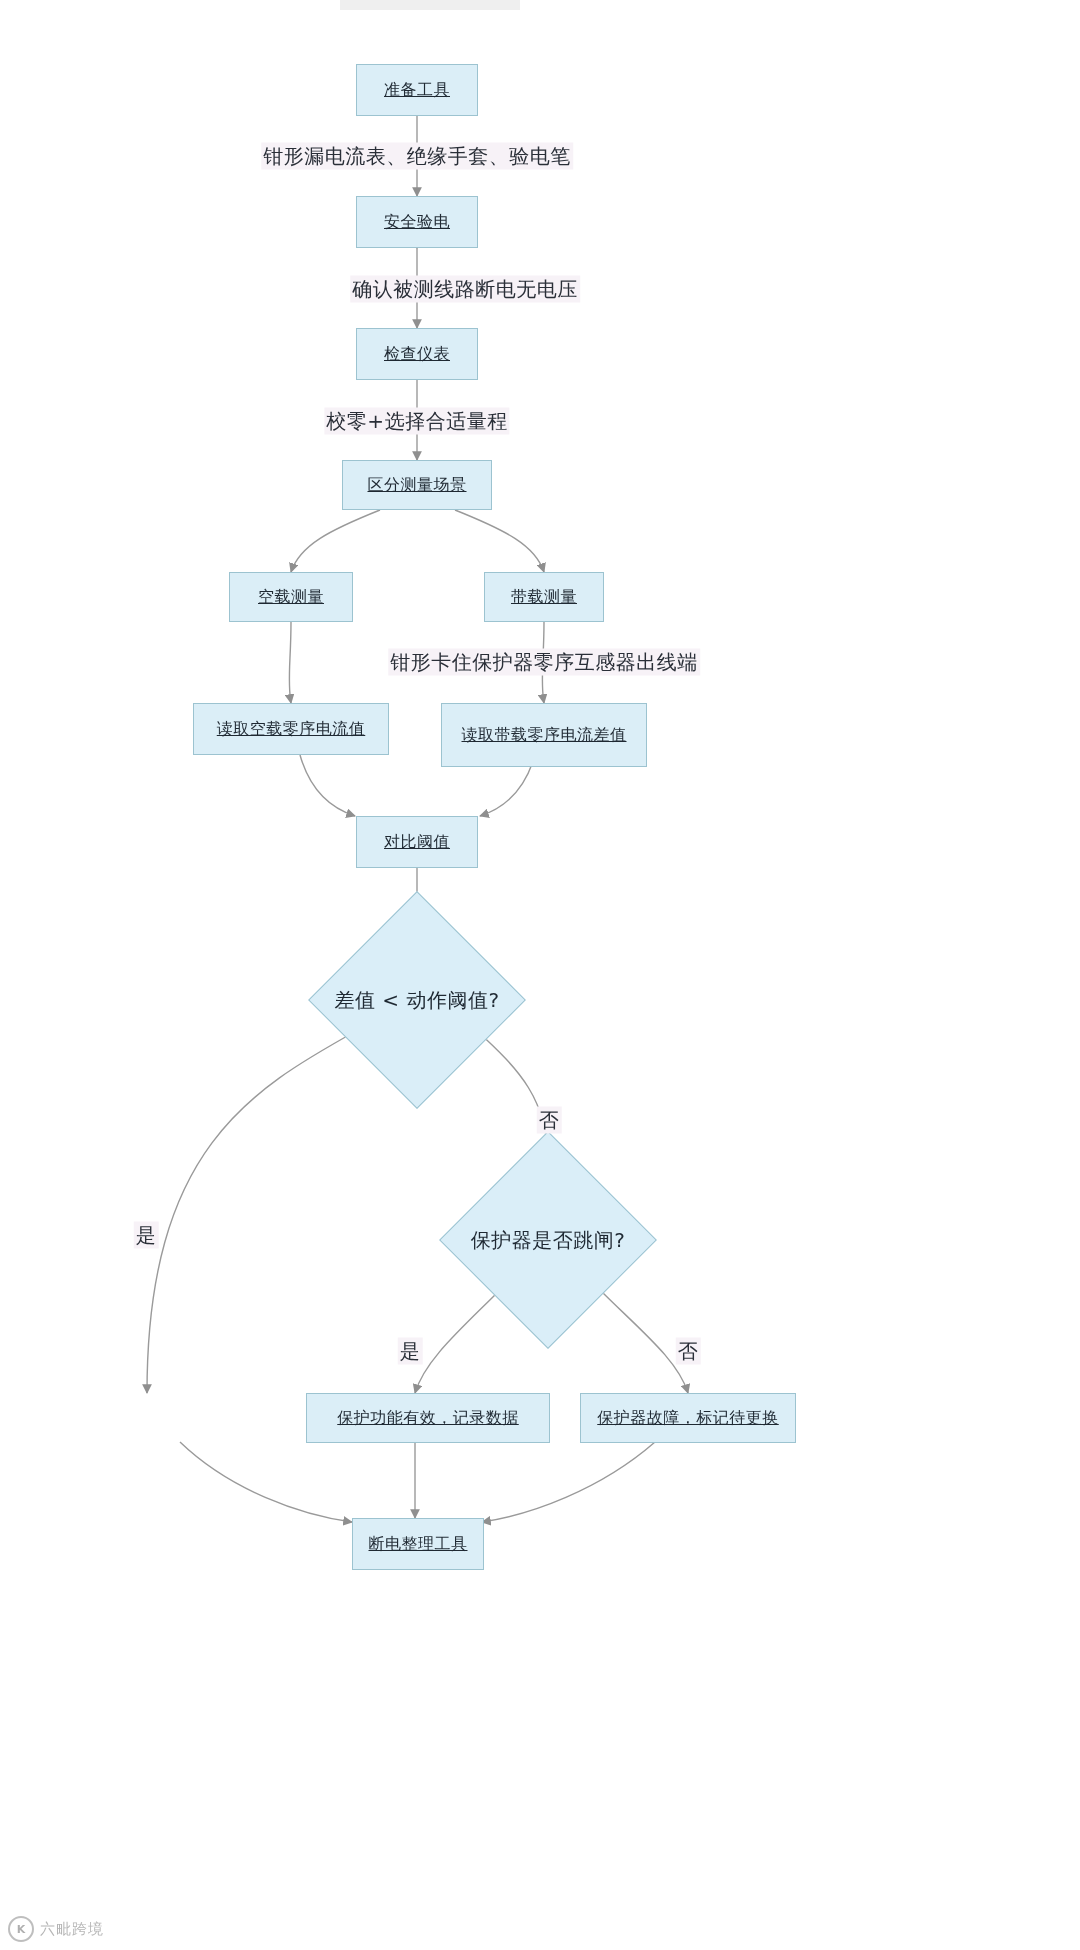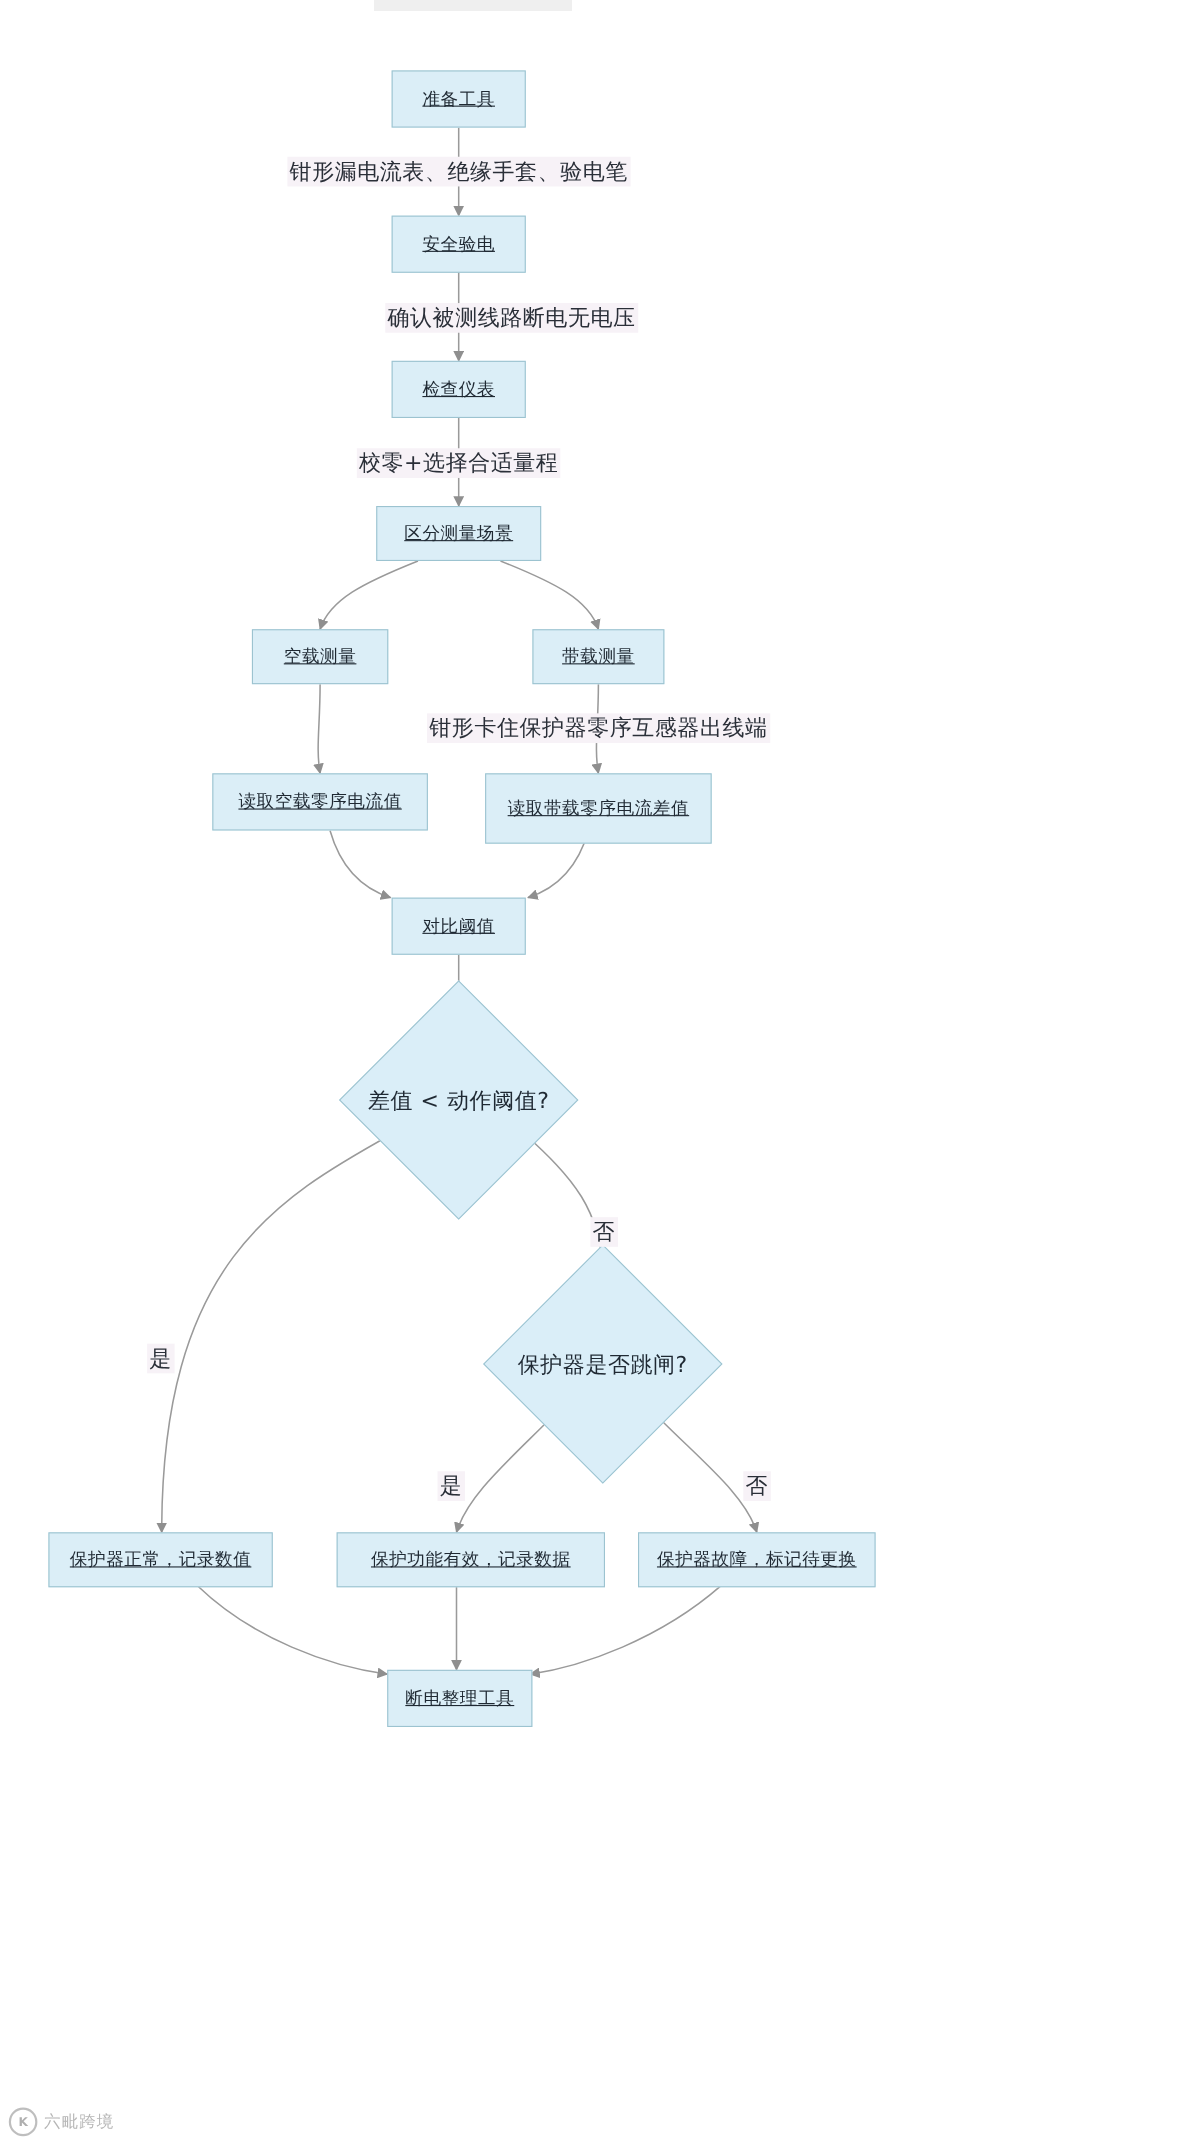--- a/index.html
+++ b/index.html
@@ -160,23 +160,20 @@
   <div class="diamond-wrap" style="left:340px;top:923px;width:154px;height:154px;">
     <div class="diamond-shape"></div>
     <span class="diamond-label">差值 &lt; 动作阈值?</span>
   </div>
 
   <div class="diamond-wrap" style="left:471px;top:1163px;width:154px;height:154px;">
     <div class="diamond-shape"></div>
     <span class="diamond-label">保护器是否跳闸?</span>
   </div>
 
-  <div class="node box" style="left:44px;top:1393px;width:204px;height:50px;">
-    <span>保护器正常，记录数值</span>
-  </div>
 
   <div class="node box" style="left:306px;top:1393px;width:244px;height:50px;">
     <span>保护功能有效，记录数据</span>
   </div>
 
   <div class="node box" style="left:580px;top:1393px;width:216px;height:50px;">
     <span>保护器故障，标记待更换</span>
   </div>
 
   <div class="node box" style="left:352px;top:1518px;width:132px;height:52px;">

